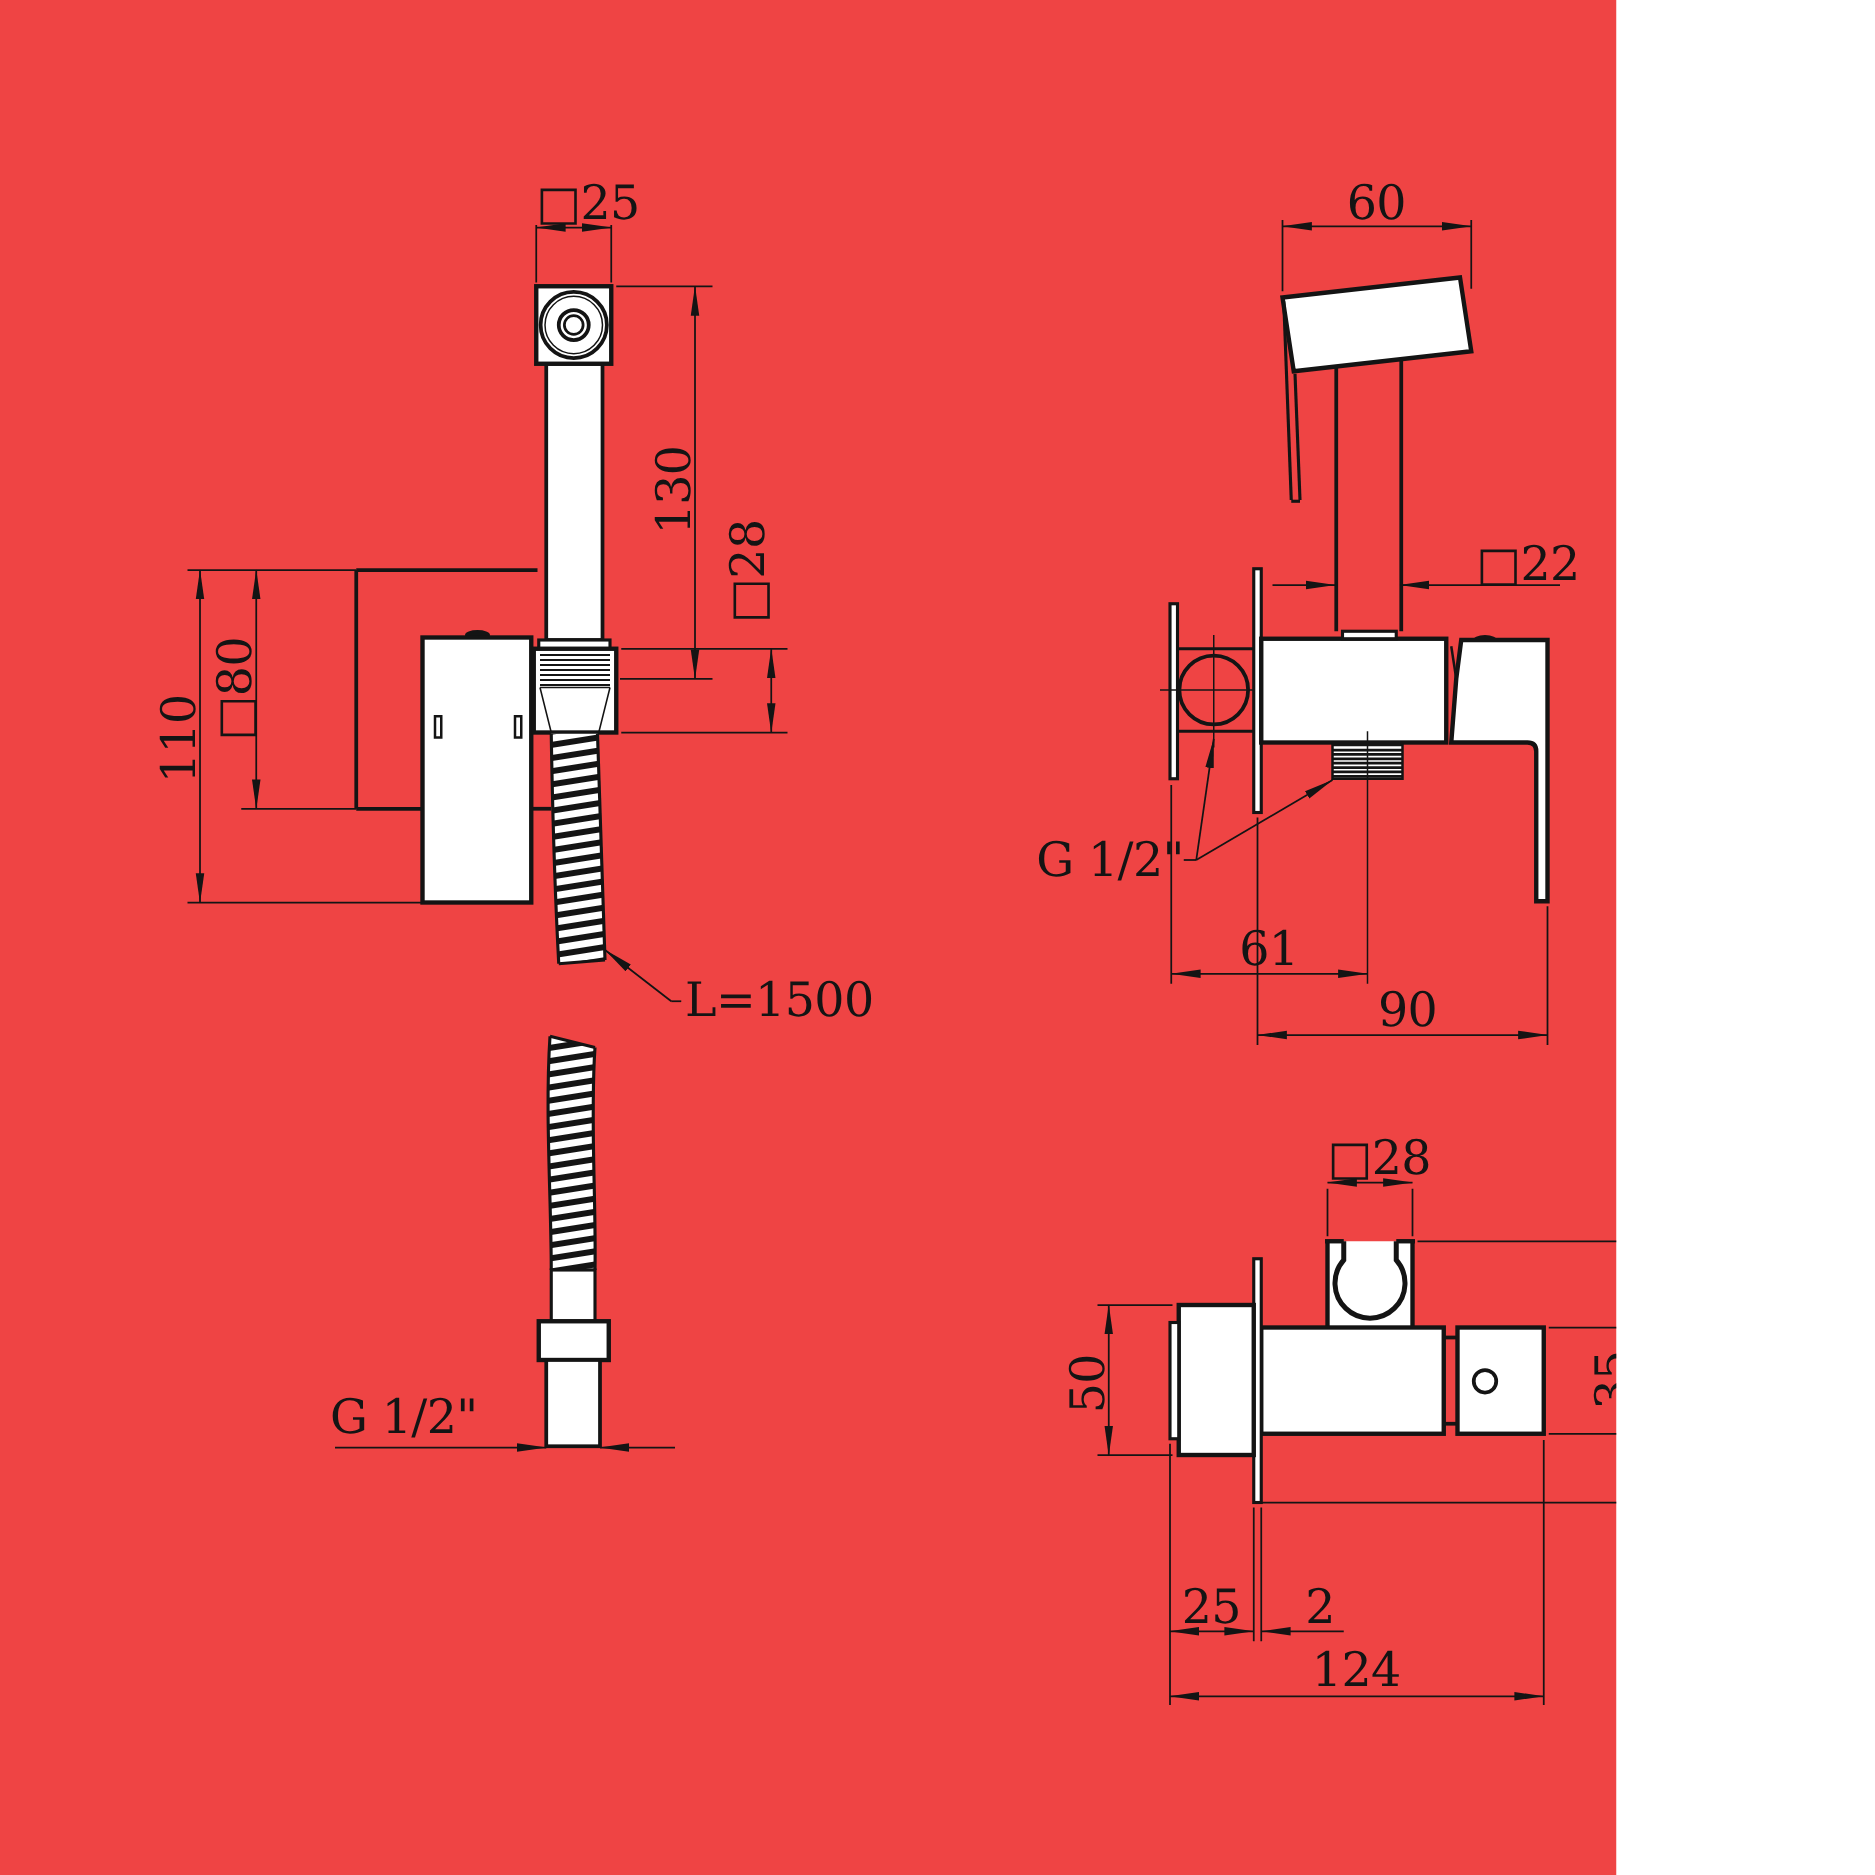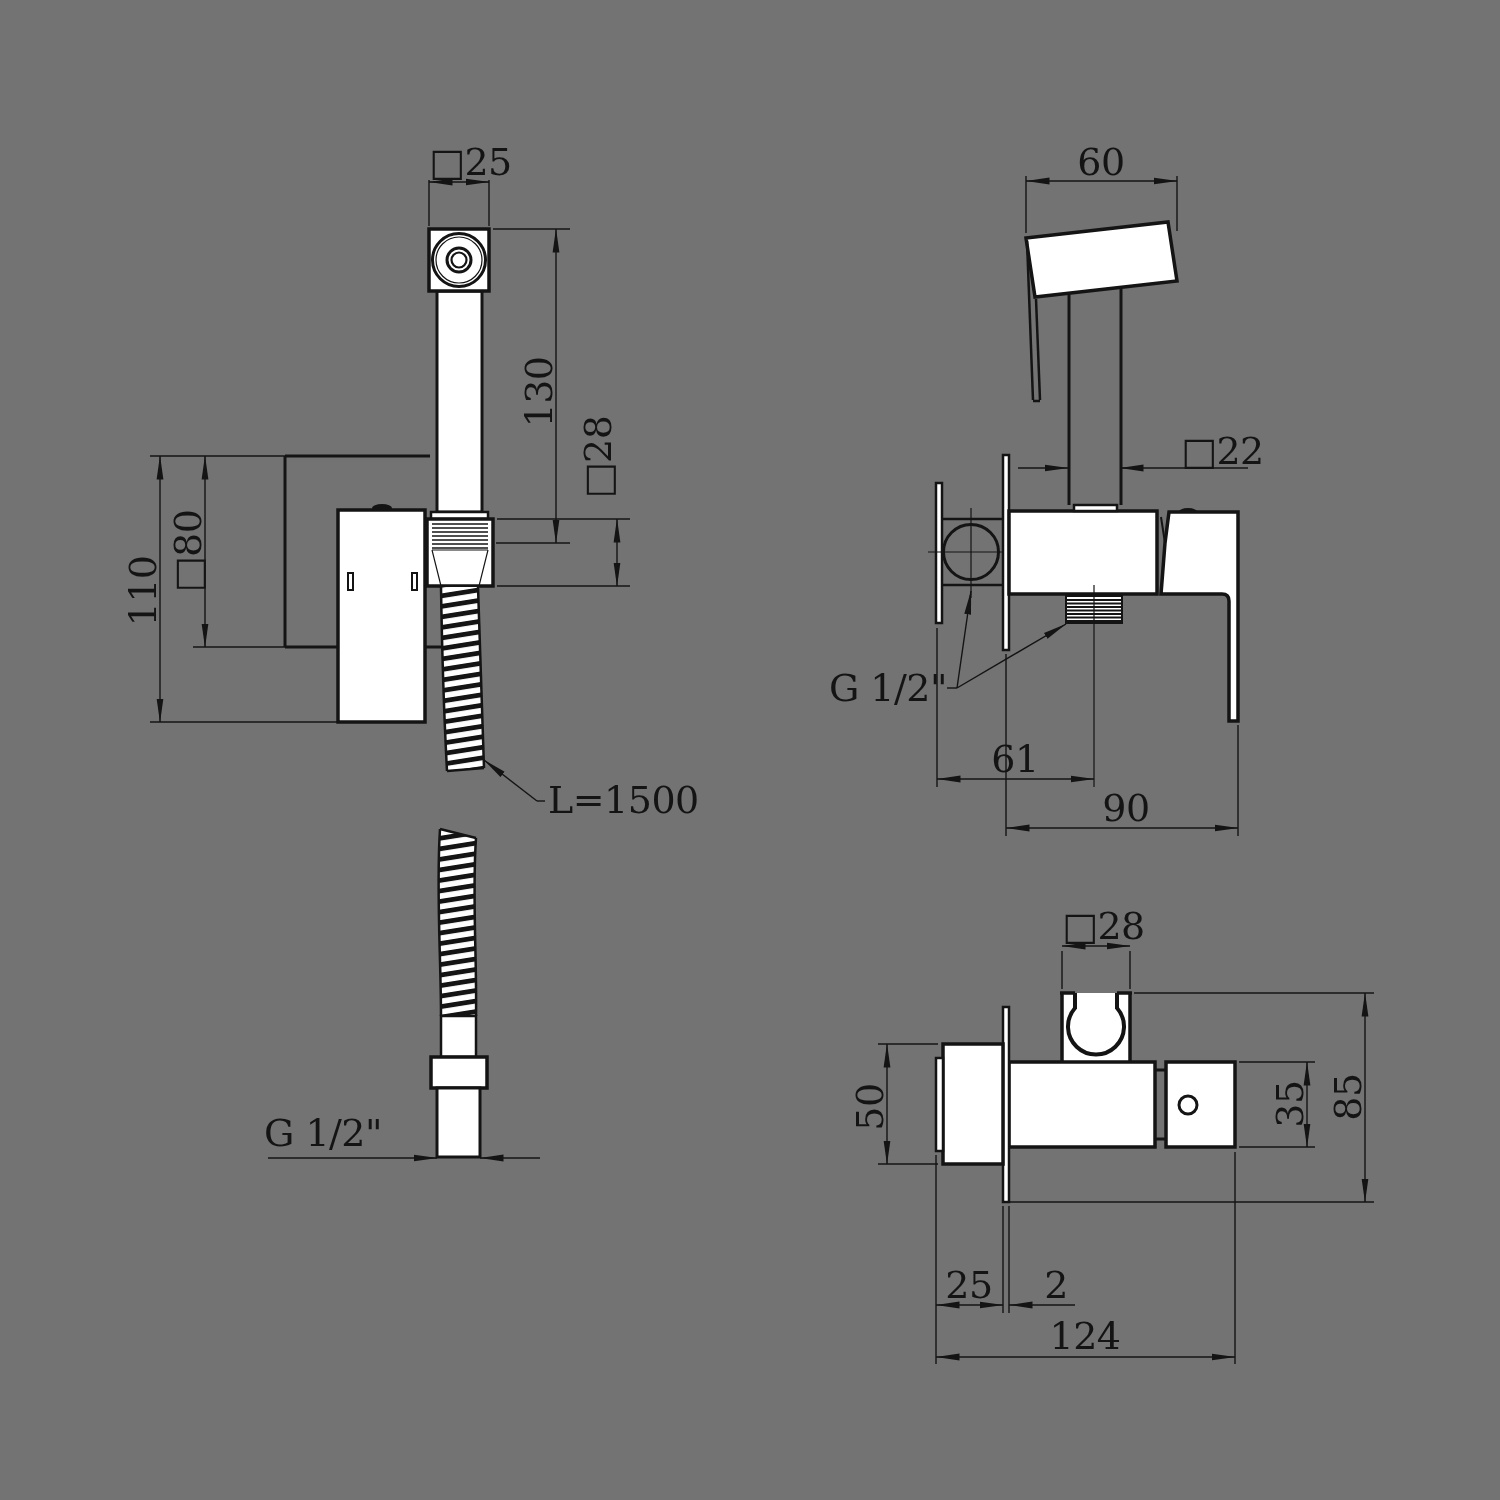--- a/index.html
+++ b/index.html
@@ -1,16 +1,16 @@
 <!DOCTYPE html>
 <html><head>
 <meta charset="utf-8">
 <style>
   html,body{margin:0;padding:0;background:#ffffff;}
-  .stage{position:relative;width:1500px;height:1500px;background:#737373;overflow:hidden;}
+  .stage{position:relative;width:1293px;height:1500px;background:#ef4444;overflow:hidden;}
   svg{display:block;}
   .k{stroke:#141414;fill:none;stroke-linecap:butt;}
   .w{fill:#ffffff;}
   .b{fill:#141414;stroke:none;}
   .w40{stroke-width:4;}
   .w35{stroke-width:3.5;}
   .w30{stroke-width:3;}
   .w25{stroke-width:2.5;}
   .w22{stroke-width:2.2;}
   .w20{stroke-width:2;}

